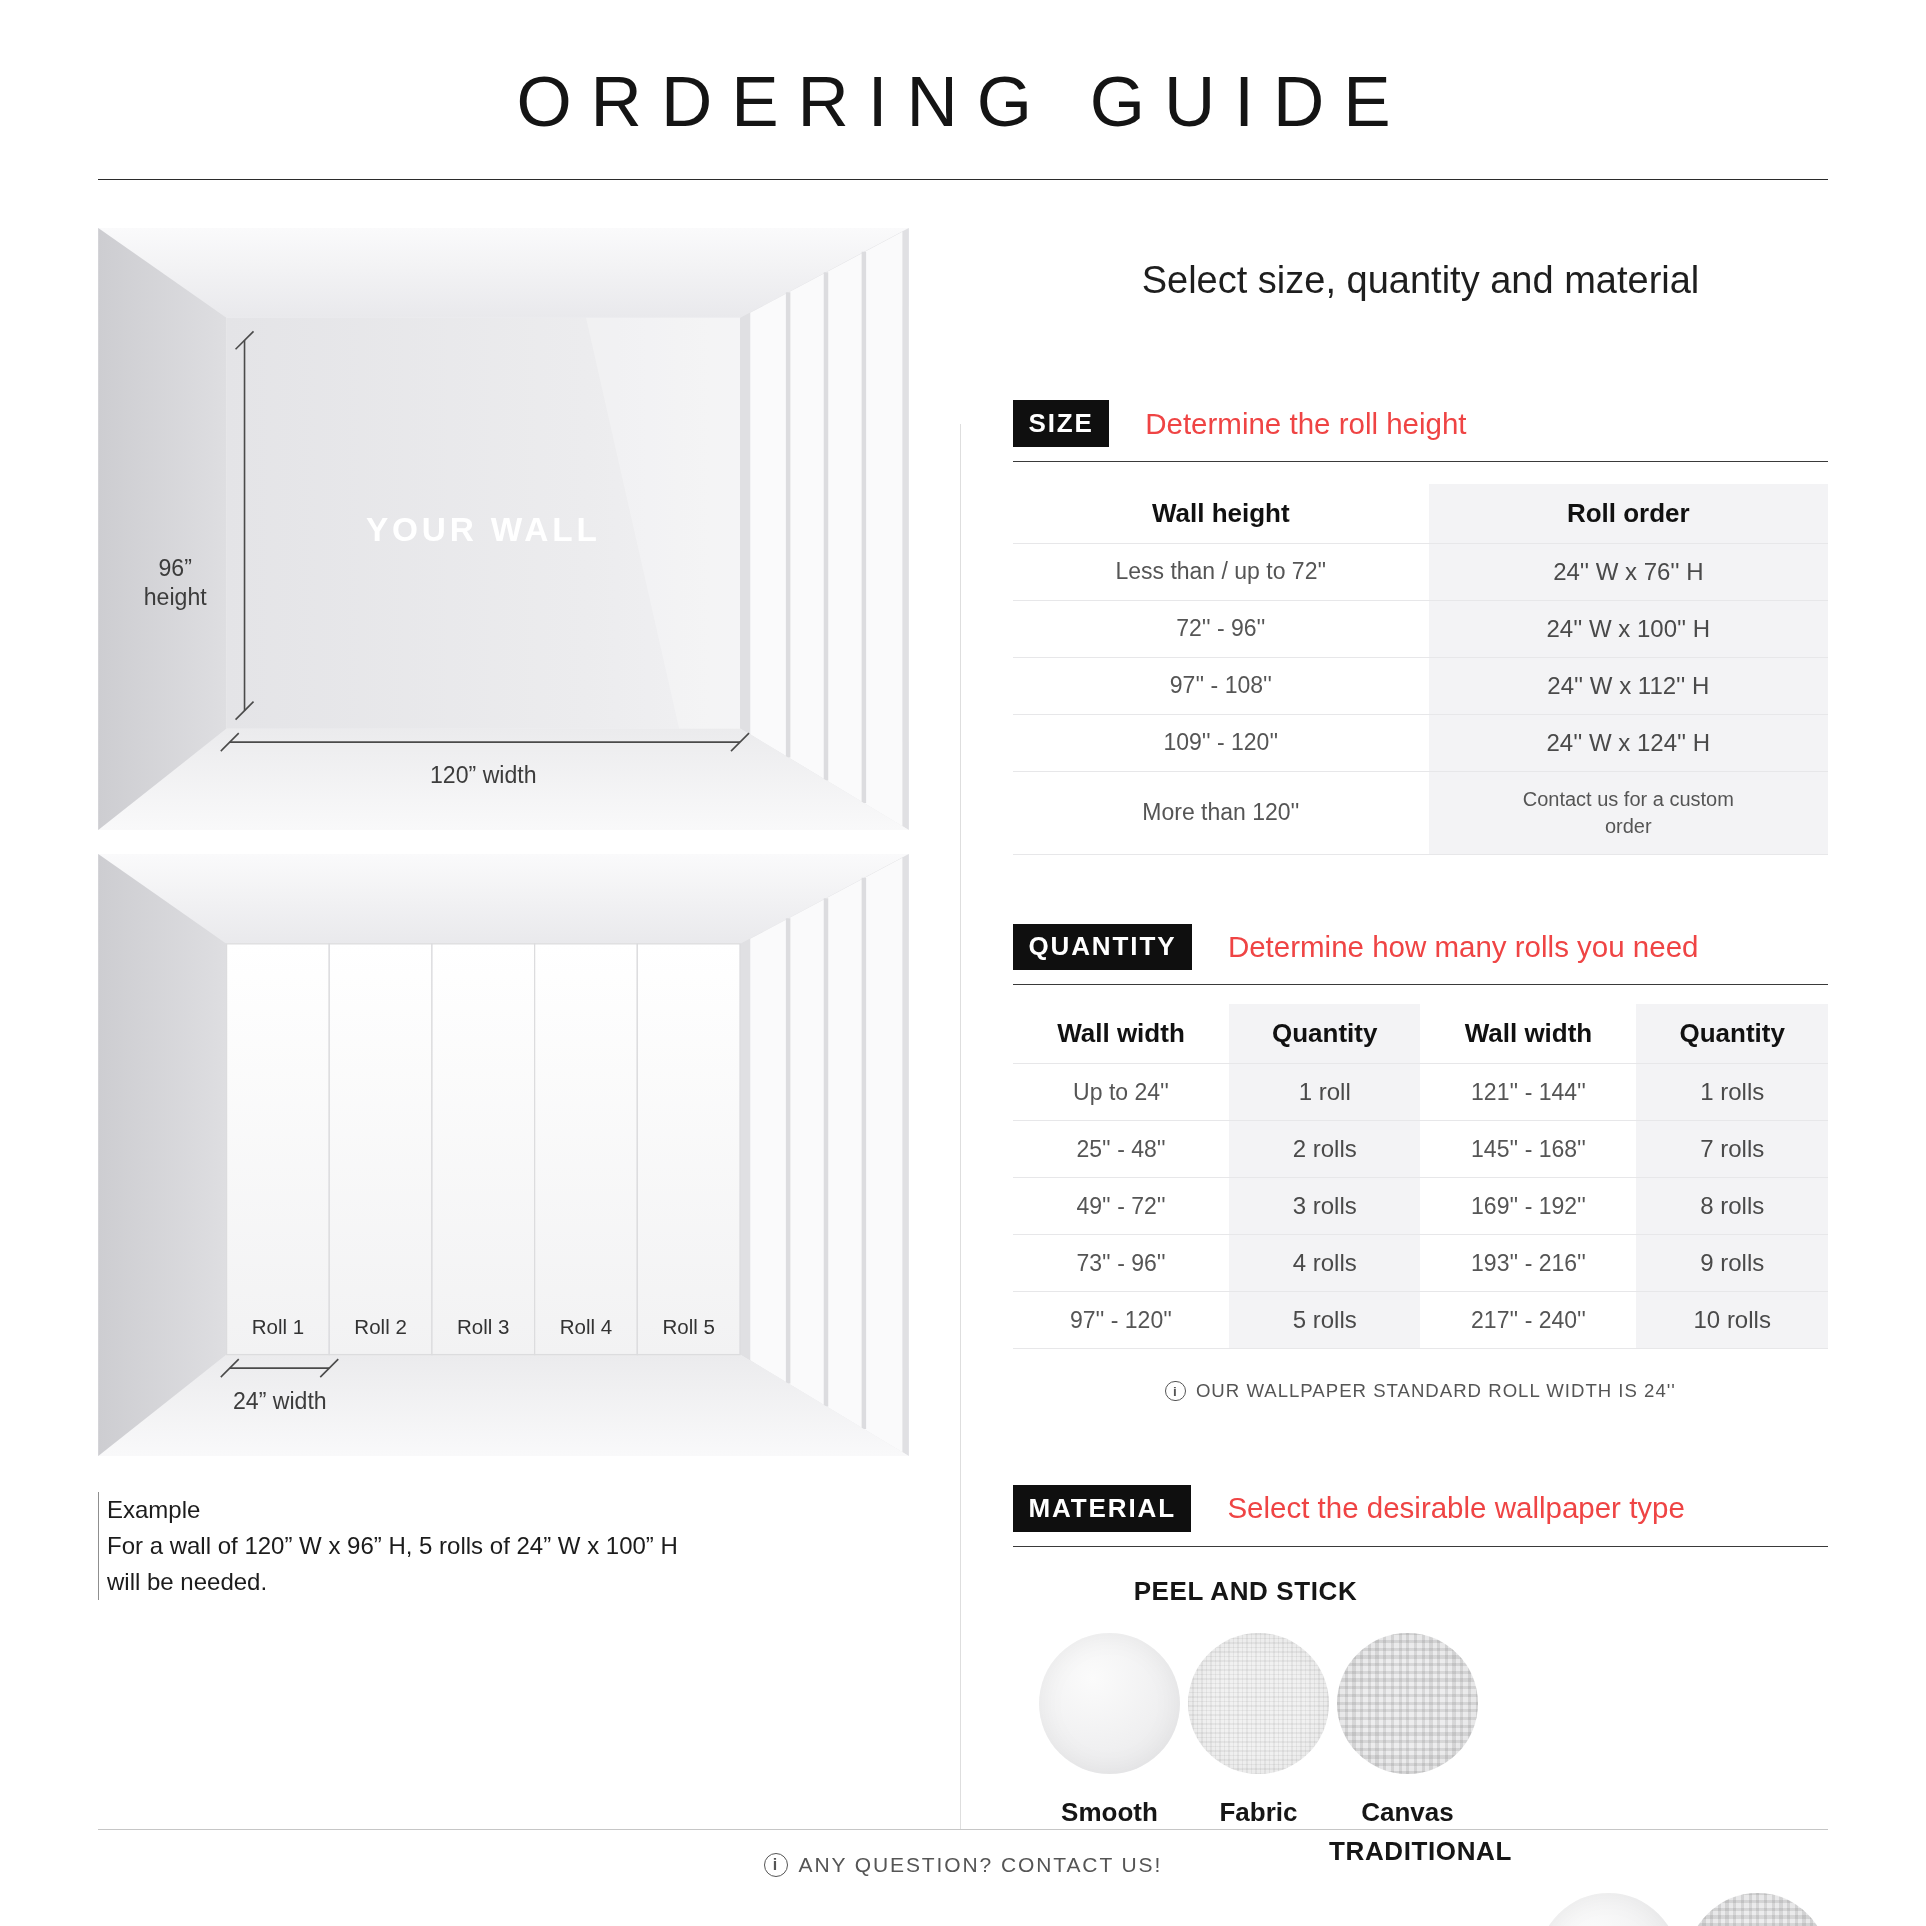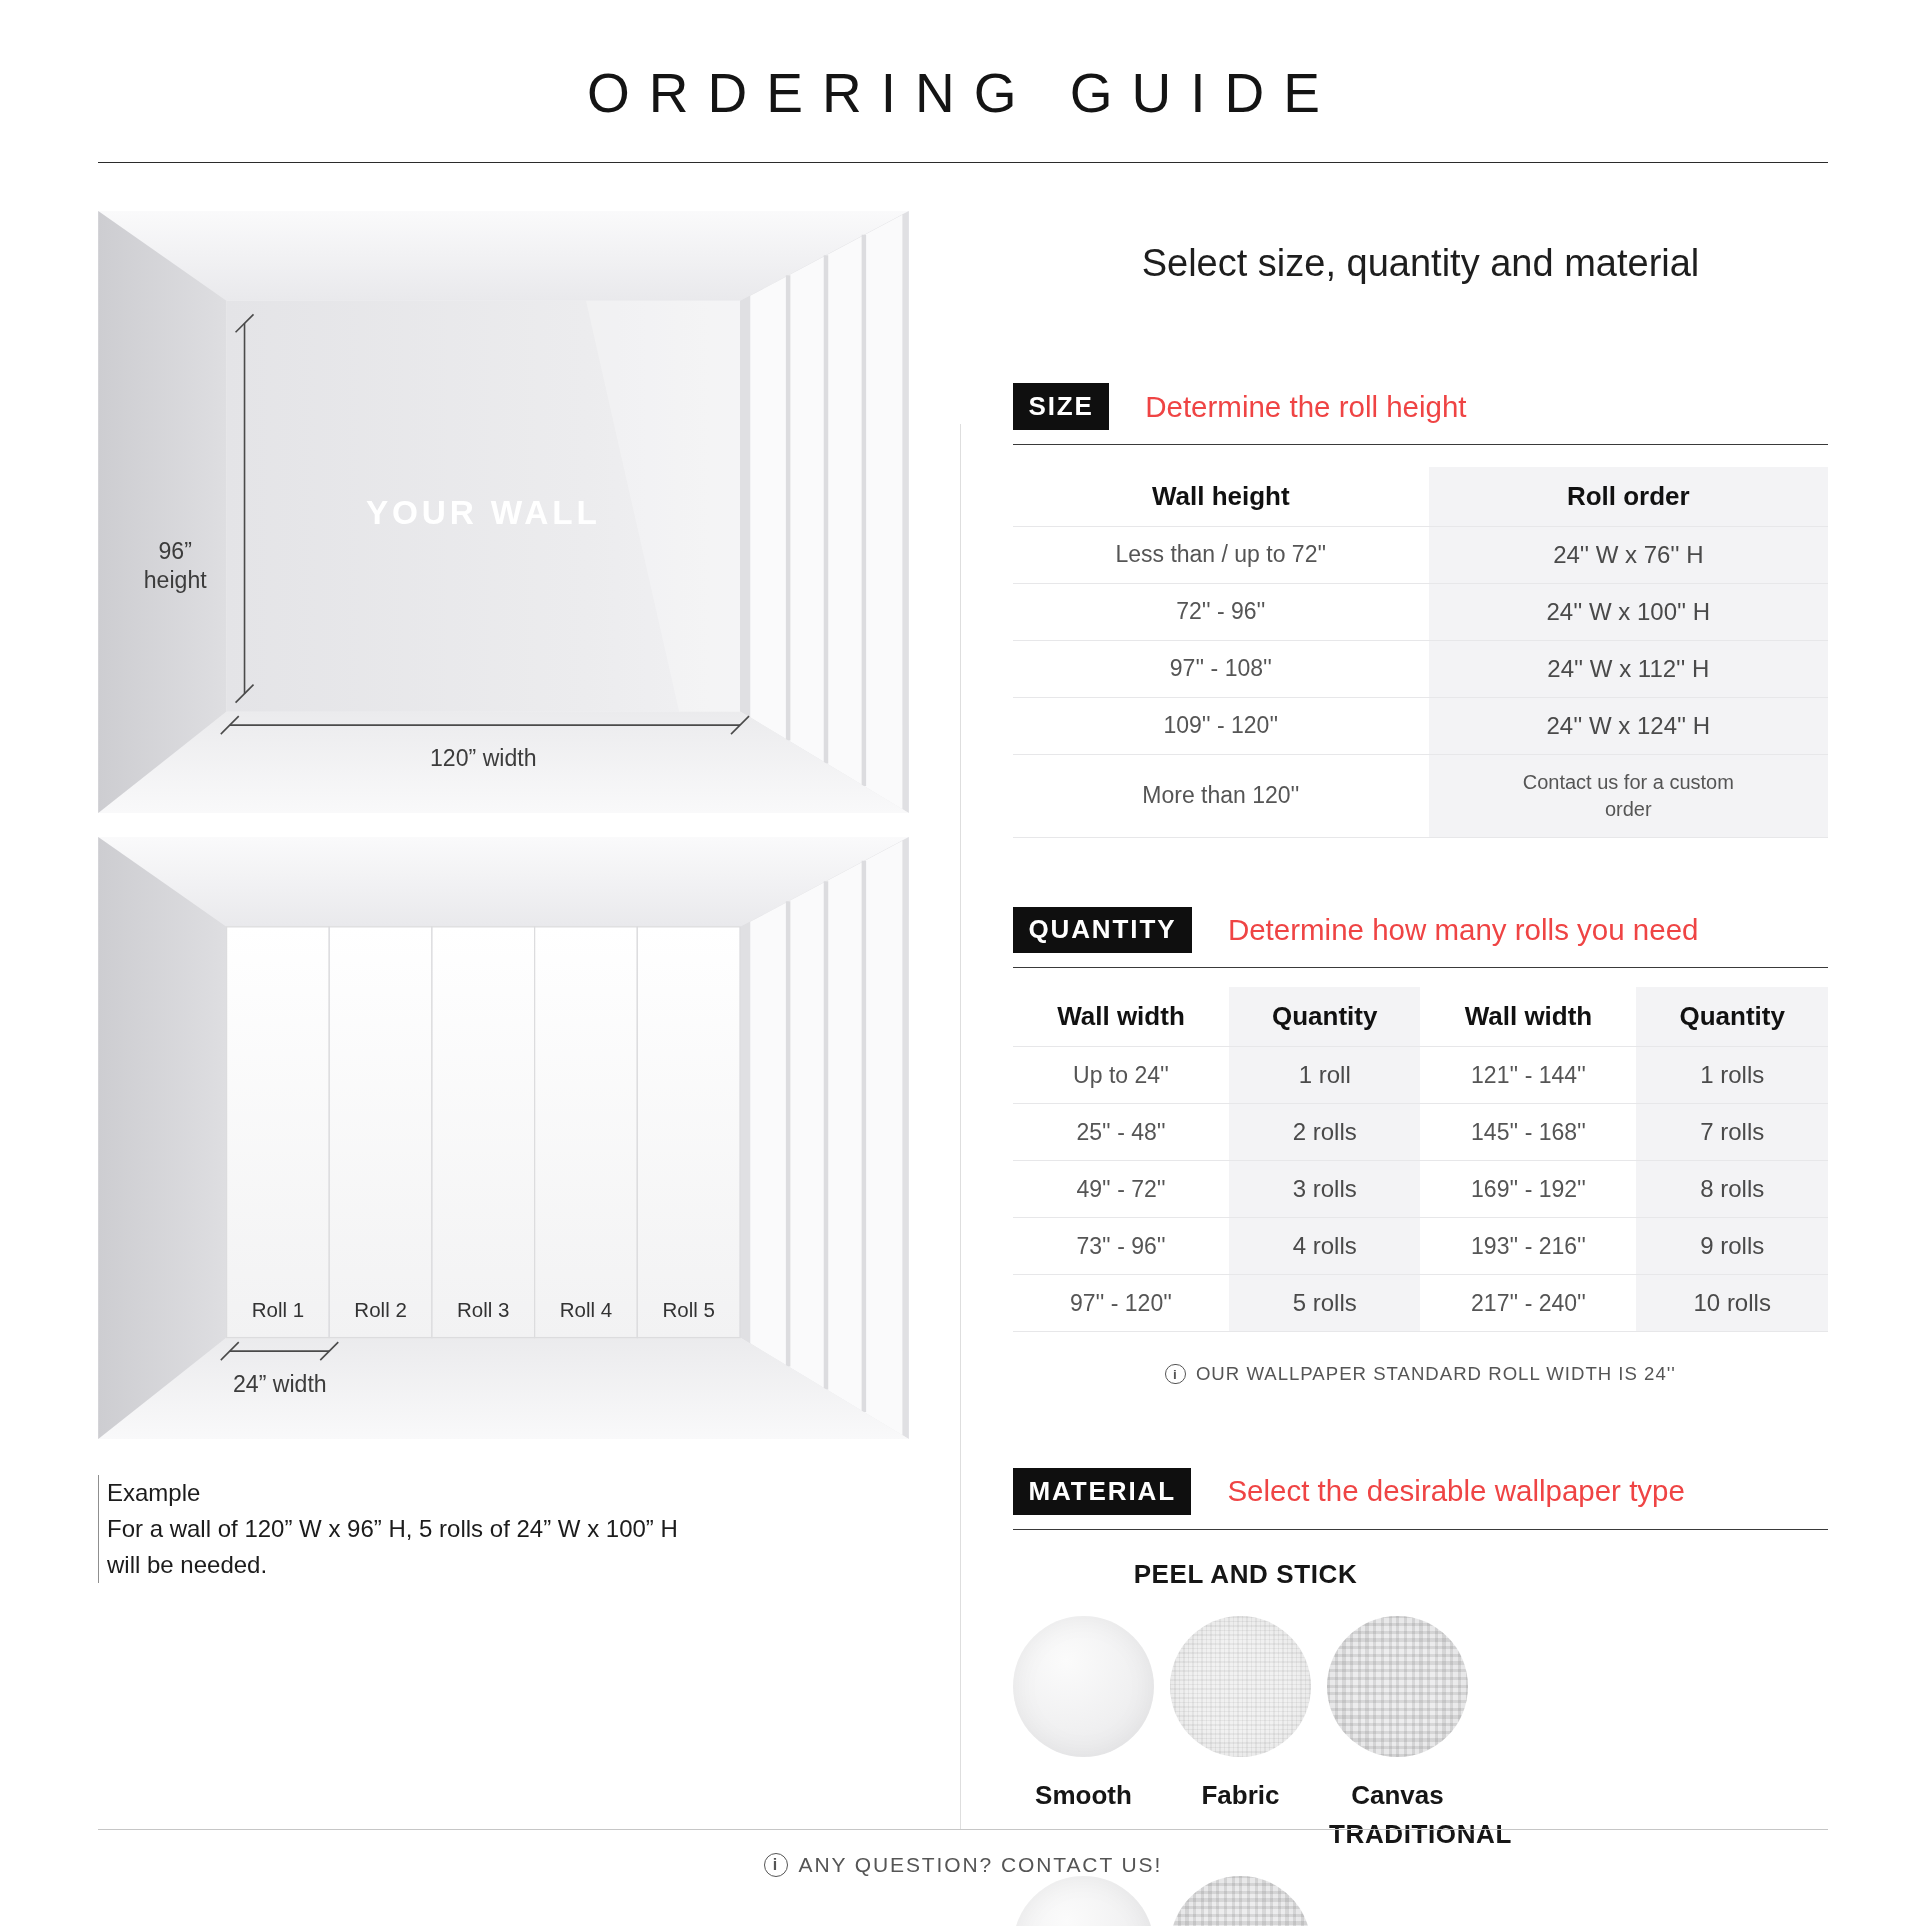--- a/index.html
+++ b/index.html
@@ -7,21 +7,21 @@
   body {
     width:1926px; height:1926px;
     font-family:"Liberation Sans", sans-serif;
     color:#222;
   }
   .page { position:relative; width:1926px; height:1926px; overflow:hidden; background:#fff; }
 
   
   .title {
     text-align:center; padding-top:61px;
-    font-size:55px; letter-spacing:19px; font-weight:500; color:#141414;
+    font-size:71px; letter-spacing:19px; font-weight:500; color:#141414;
   }
   .top-rule { width:1730px; margin:37px auto 0; border-top:1.9px solid #2b2b2b; }
 
   
   .columns { display:flex; justify-content:space-between; padding:0 98px; }
   .col-left  { width:811px; }
   .col-right { width:815px; }
   .v-divider { position:absolute; left:960px; top:424px; height:1405px; width:1.3px; background:#dedede; }
 
   .col-heading {
@@ -71,21 +71,21 @@
     margin-top:31px; display:flex; align-items:center; justify-content:center; gap:10.3px;
     font-size:18.6px; letter-spacing:1px; color:#555;
   }
 
   
   .mat-groups { display:flex; margin-top:29.5px;flex-direction:column; }
   .mat-group1 { width:465px; }
   .mat-group2 { flex:1; }
   .mat-divider { width:1.3px; background:#d6d6d6; margin:7.7px 16px 0; }
   .mat-title { text-align:center; font-weight:bold; font-size:26px; letter-spacing:0.6px; color:#161616; }
-  .swatches { display:flex; justify-content:flex-start; gap:16px; margin-top:26px; }
+  .swatches { display:flex; justify-content:flex-end; gap:8px; margin-top:26px; }
   .swatch { width:141px; }
   .circle {
     width:141px; height:141px; border-radius:50%;
     box-shadow: inset 0 0 29px rgba(0,0,0,0.05);
   }
   .tex-smooth { background: radial-gradient(circle at 38% 32%, #fbfbfb 0%, #f0f0f1 55%, #e5e5e7 100%); }
   .tex-fabric {
     background-color:#f1f1f1;
     background-image:
       repeating-linear-gradient(0deg,  rgba(120,120,120,0.10) 0 1.3px, transparent 1.3px 4.5px),

